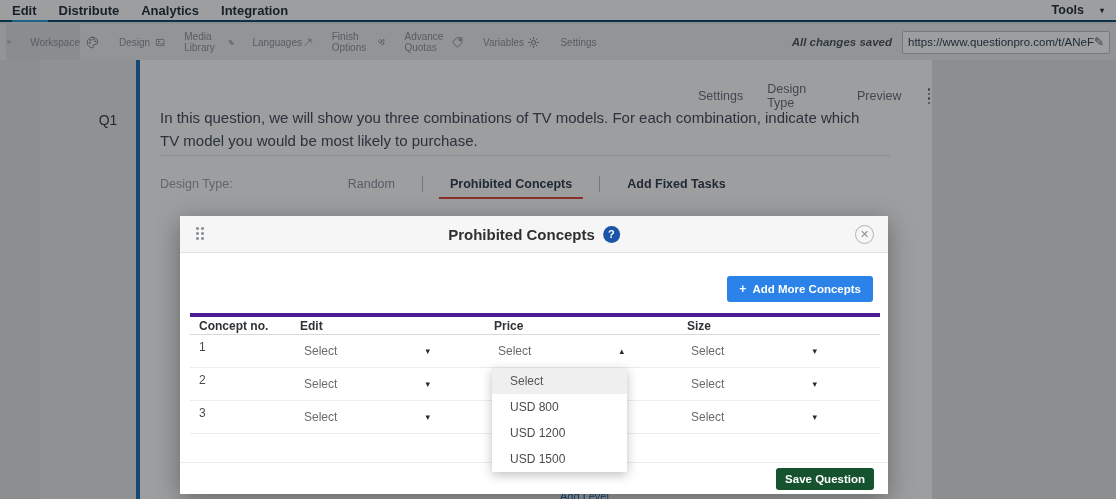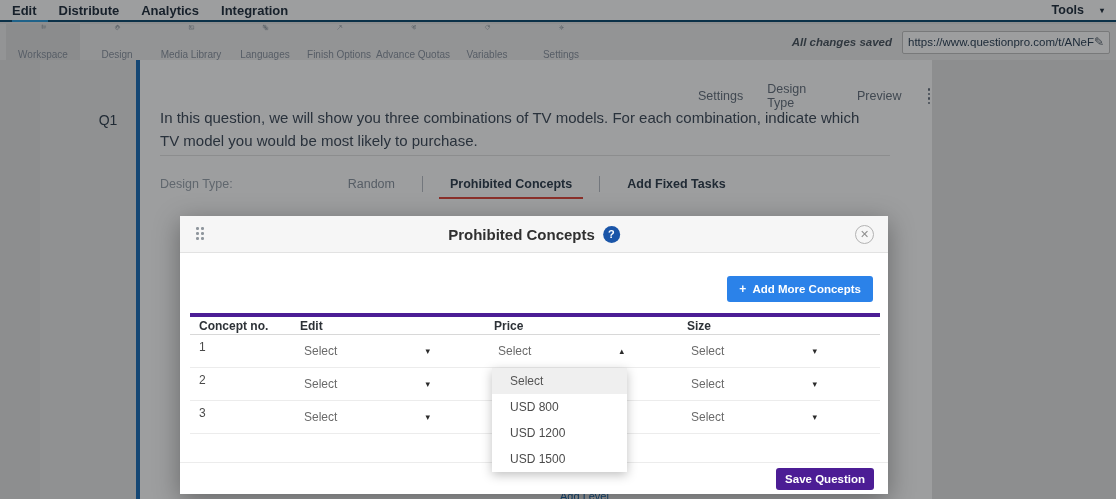--- a/index.html
+++ b/index.html
@@ -11,21 +11,21 @@
              border-bottom:2px solid #0c4a6e; display:flex; align-items:stretch; justify-content:space-between; padding:0 12px; }
   .menu-left { display:flex; align-items:stretch; }
   .menu-item { display:flex; align-items:center; padding:0 11px; font-size:13px; font-weight:700; color:#22303f; cursor:pointer; }
   .menu-item.active { border-bottom:2px solid #2d9cdb; margin-bottom:-2px; }
   .menu-item:first-child { padding-left:0; }
   .tools { display:flex; align-items:center; gap:16px; font-size:12.5px; font-weight:700; color:#22303f; cursor:pointer; }
   .tools .caret { font-size:8px; color:#22303f; }
 
   
   .toolbar { position:absolute; top:24px; left:0; width:1116px; height:36px; background:#efefef; display:flex; align-items:stretch; padding-left:6px; }
-  .tb-item { width:74px; display:flex; flex-direction:column; align-items:center; justify-content:center; gap:18px; color:#8a93a0; font-size:10px; cursor:pointer; }
+  .tb-item { width:74px; display:flex; align-items:center; justify-content:center; gap:18px; color:#8a93a0; font-size:10px; cursor:pointer; }
   .tb-item.active { background:#e2e2e2; }
   .tb-icon { width:17px; height:17px; stroke:#7d8893; fill:none; stroke-width:1.4; stroke-linecap:round; stroke-linejoin:round; }
   .tb-right { margin-left:auto; display:flex; align-items:center; gap:10px; padding-right:6px; }
   .saved { font-style:italic; font-size:11.5px; font-weight:700; color:#4a5560; }
   .url-box { display:flex; align-items:center; width:208px; height:23px; background:#fff; border:1px solid #c2c2c2; border-radius:2px; padding:0 5px; }
   .url-box input { border:none; outline:none; flex:1; font-size:11.5px; color:#2a3f54; font-family:"Liberation Sans",sans-serif; background:transparent; min-width:0; }
   .pencil { font-size:12px; color:#55606b; cursor:pointer; }
 
   
   .sidebar { position:absolute; top:60px; left:0; width:136px; height:439px; background:#e9e9e9;margin-left:40px; }
@@ -68,21 +68,21 @@
   .pc-table { position:absolute; left:10px; top:97px; width:690px; font-size:12px; }
   .t-head { display:grid; grid-template-columns:110px 194px 193px 193px; height:22px; align-items:center;
             border-top:4px solid #4c1d95; border-bottom:1px solid #d8d8d8; font-weight:700; color:#2d3237; }
   .t-row { display:grid; grid-template-columns:110px 194px 193px 193px; height:33px; align-items:center; border-bottom:1px solid #ececec; color:#555; }
   .c-first { padding-left:9px; }
   .row-no { align-self:start; padding-top:5px; padding-left:9px; color:#4a4a4a; }
   .sel { width:126px; margin-left:4px; display:flex; justify-content:space-between; align-items:center; color:#6a6a6a; cursor:pointer; }
   .sel .caret { font-size:9px; color:#2b2b2b; }
 
   .modal-footer-line { position:absolute; left:0; top:246px; width:708px; border-top:1px solid #ececec; }
-  .save-btn { position:absolute; top:252px; right:14px; background:#4c1d95; color:#fff; border:none; border-radius:3px;
+  .save-btn { position:absolute; top:252px; right:14px; background:#14532d; color:#fff; border:none; border-radius:3px;
               font-size:11.5px; font-weight:700; padding:5px 9px; cursor:pointer; font-family:"Liberation Sans",sans-serif;text-align:right; }
 
   .dropdown { position:absolute; left:492px; top:368px; width:135px; background:#fff; z-index:60; box-shadow:0 3px 10px rgba(0,0,0,0.25); }
   .dd-item { height:26px; line-height:26px; padding-left:18px; font-size:12px; color:#4b4b4b; cursor:pointer; }
   .dd-item.highlight { background:#efefef; color:#555; }
 </style>
 </head>
 <body>
 
 <div class="screen">

